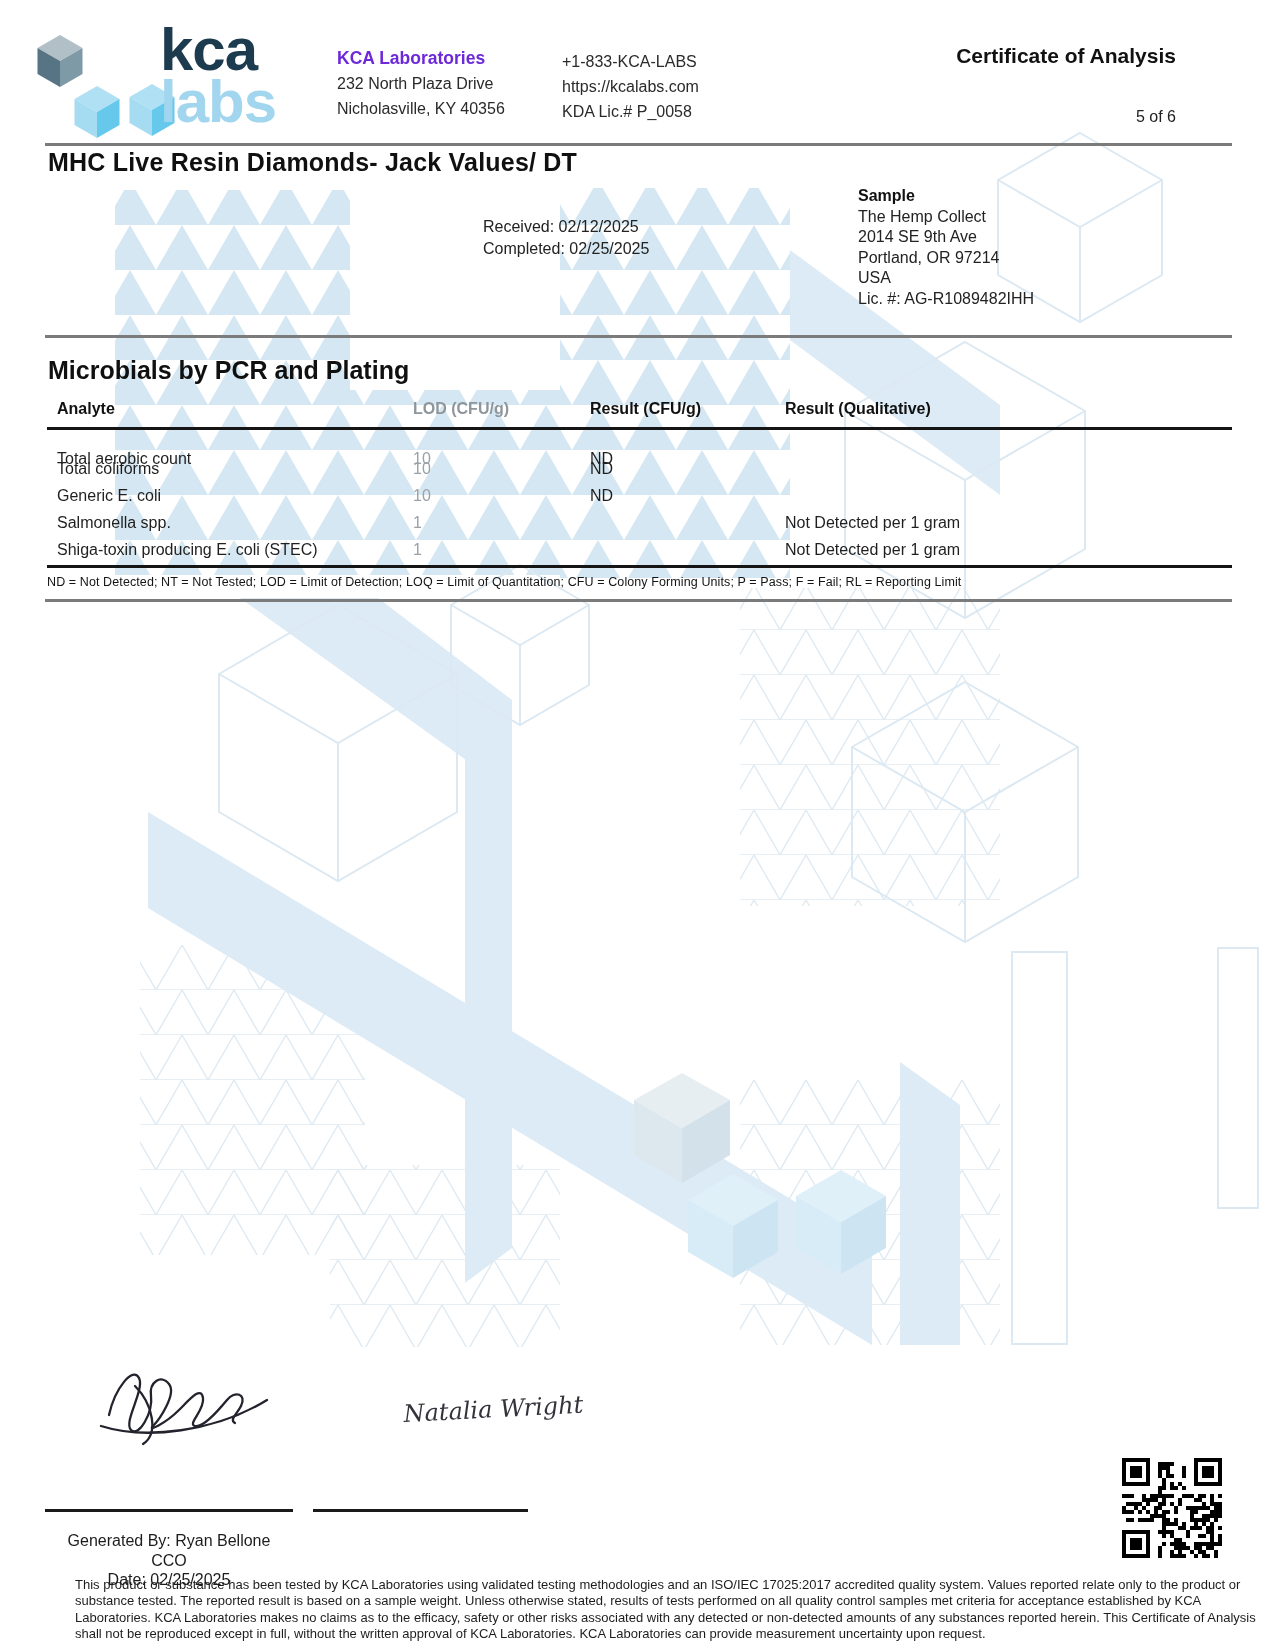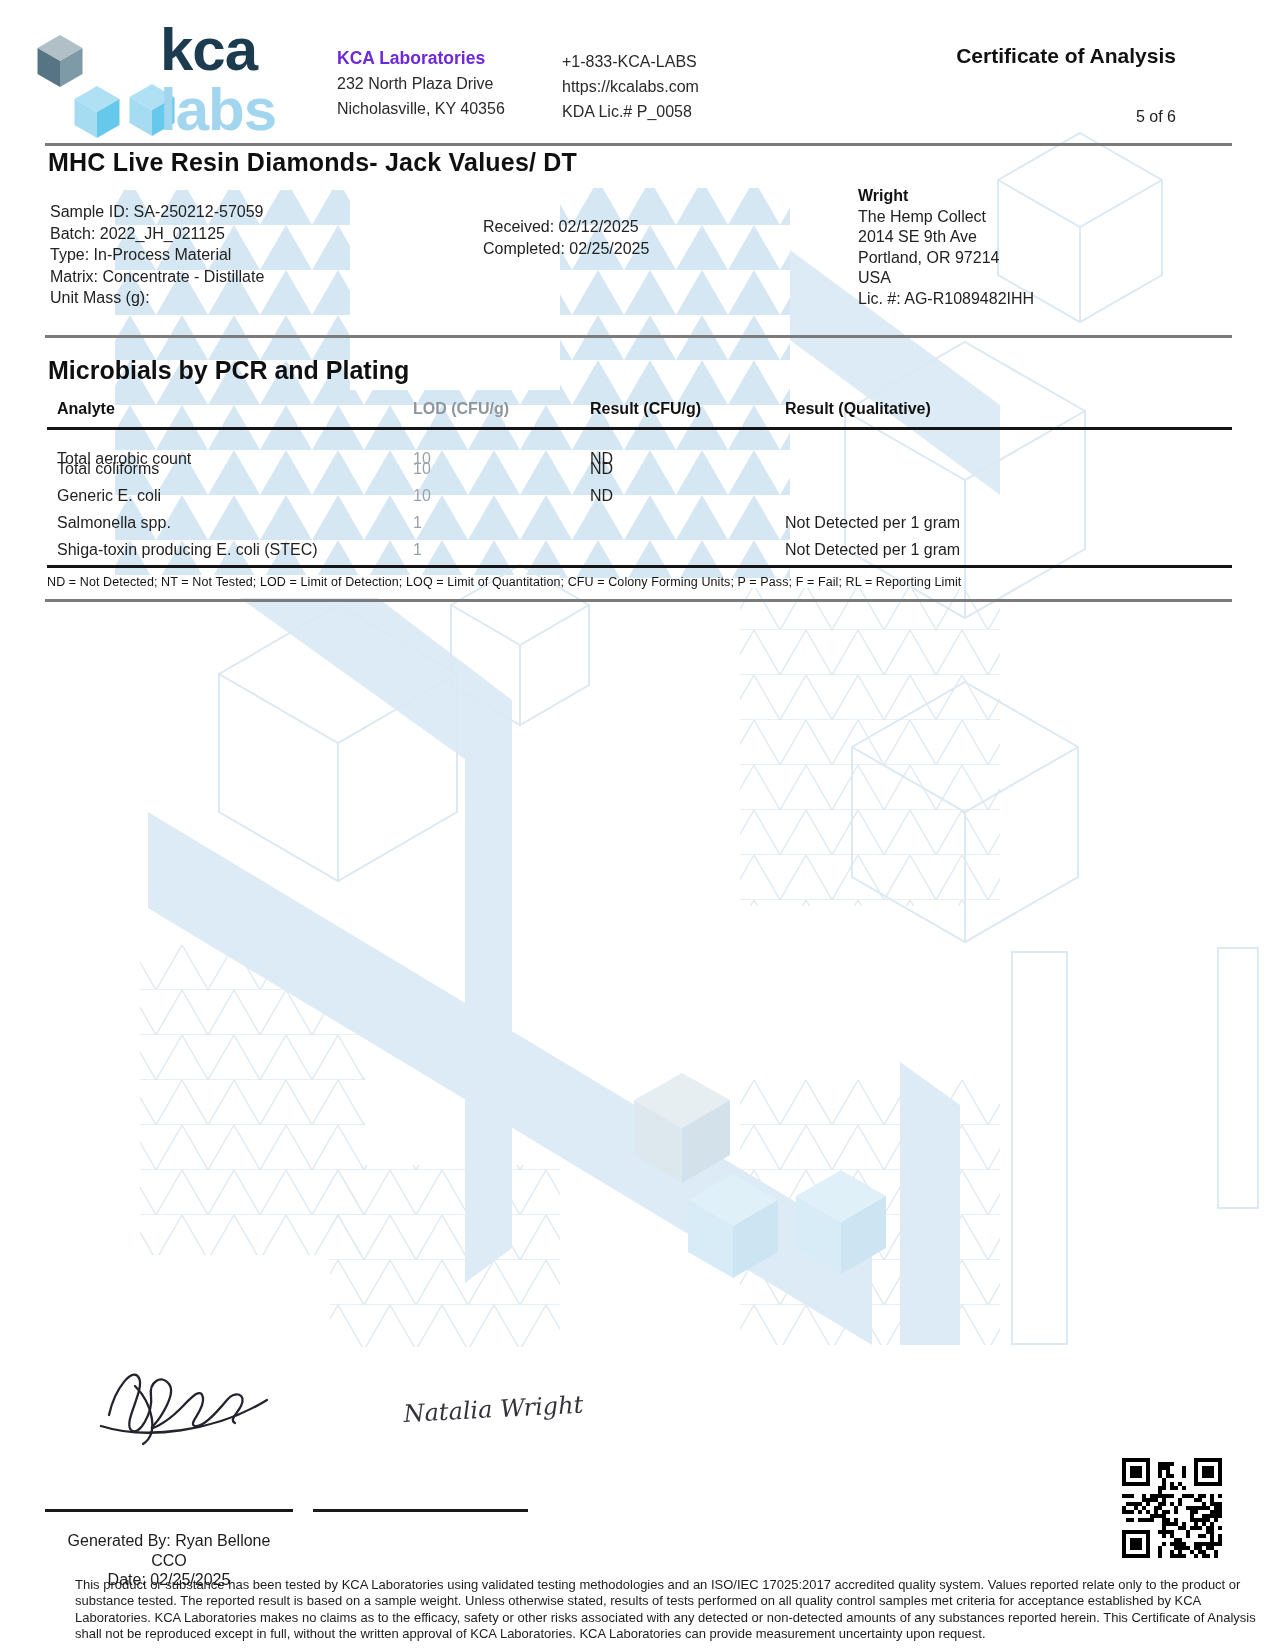--- a/index.html
+++ b/index.html
@@ -5,21 +5,21 @@
   html,body{margin:0;padding:0;background:#fff;}
   .page{position:relative;width:1275px;height:1650px;background:#fff;overflow:hidden;
         font-family:"Liberation Sans",sans-serif;color:#1f1f1f;}
   .abs{position:absolute;}
   .bg{position:absolute;left:0;top:0;z-index:0;}
   .fg{position:absolute;left:0;top:0;width:1275px;height:1650px;z-index:1;}
 
   
   .wordmark{left:160px;top:24px;font-weight:bold;letter-spacing:-1px;line-height:52px;font-size:60px;}
   .wm-top{color:#1c3b4e;display:block;}
-  .wm-bot{color:#a2d6ee;display:block;margin-top:8px;}
+  .wm-bot{color:#a2d6ee;display:block;}
   .company{left:337px;top:46px;font-size:16px;line-height:25px;color:#2a2a2a;}
   .company .name{font-weight:bold;font-size:17.5px;color:#6d28d9;}
   .contact{left:562px;top:49px;font-size:16px;line-height:25px;color:#2a2a2a;}
   .doc-title{right:99px;top:44px;font-size:21px;font-weight:bold;color:#111;text-align:right;}
   .page-ind{right:99px;top:108px;font-size:16px;color:#222;text-align:right;}
   .rule{left:45px;width:1187px;height:3px;background:#7b7b7b;}
 
   .product-title{left:48px;top:148px;font-size:25px;font-weight:bold;color:#101010;letter-spacing:.2px;}
 
   .info{font-size:16px;line-height:21.5px;color:#222;}
@@ -145,35 +145,28 @@
       <div>KDA Lic.# P_0058</div>
     </div>
 
     <div class="abs doc-title">Certificate of Analysis</div>
     <div class="abs page-ind">5 of 6</div>
 
     <div class="abs rule" style="top:143px"></div>
 
     <div class="abs product-title">MHC Live Resin Diamonds- Jack Values/ DT</div>
 
-    <div class="abs info info-left">
-      <div>Sample ID: SA-250212-57059</div>
-      <div>Batch: 2022_JH_021125</div>
-      <div>Type: In-Process Material</div>
-      <div>Matrix: Concentrate - Distillate</div>
-      <div>Unit Mass (g):</div>
-    </div>
 
     <div class="abs info info-mid">
       <div>Received: 02/12/2025</div>
       <div>Completed: 02/25/2025</div>
     </div>
 
     <div class="abs client">
-      <div class="hd">Wright</div>
+      <div class="hd">Sample</div>
       <div>The Hemp Collect</div>
       <div>2014 SE 9th Ave</div>
       <div>Portland, OR 97214</div>
       <div>USA</div>
       <div>Lic. #: AG-R1089482IHH</div>
     </div>
 
     <div class="abs rule" style="top:335px"></div>
 
     <div class="abs section-title">Microbials by PCR and Plating</div>

